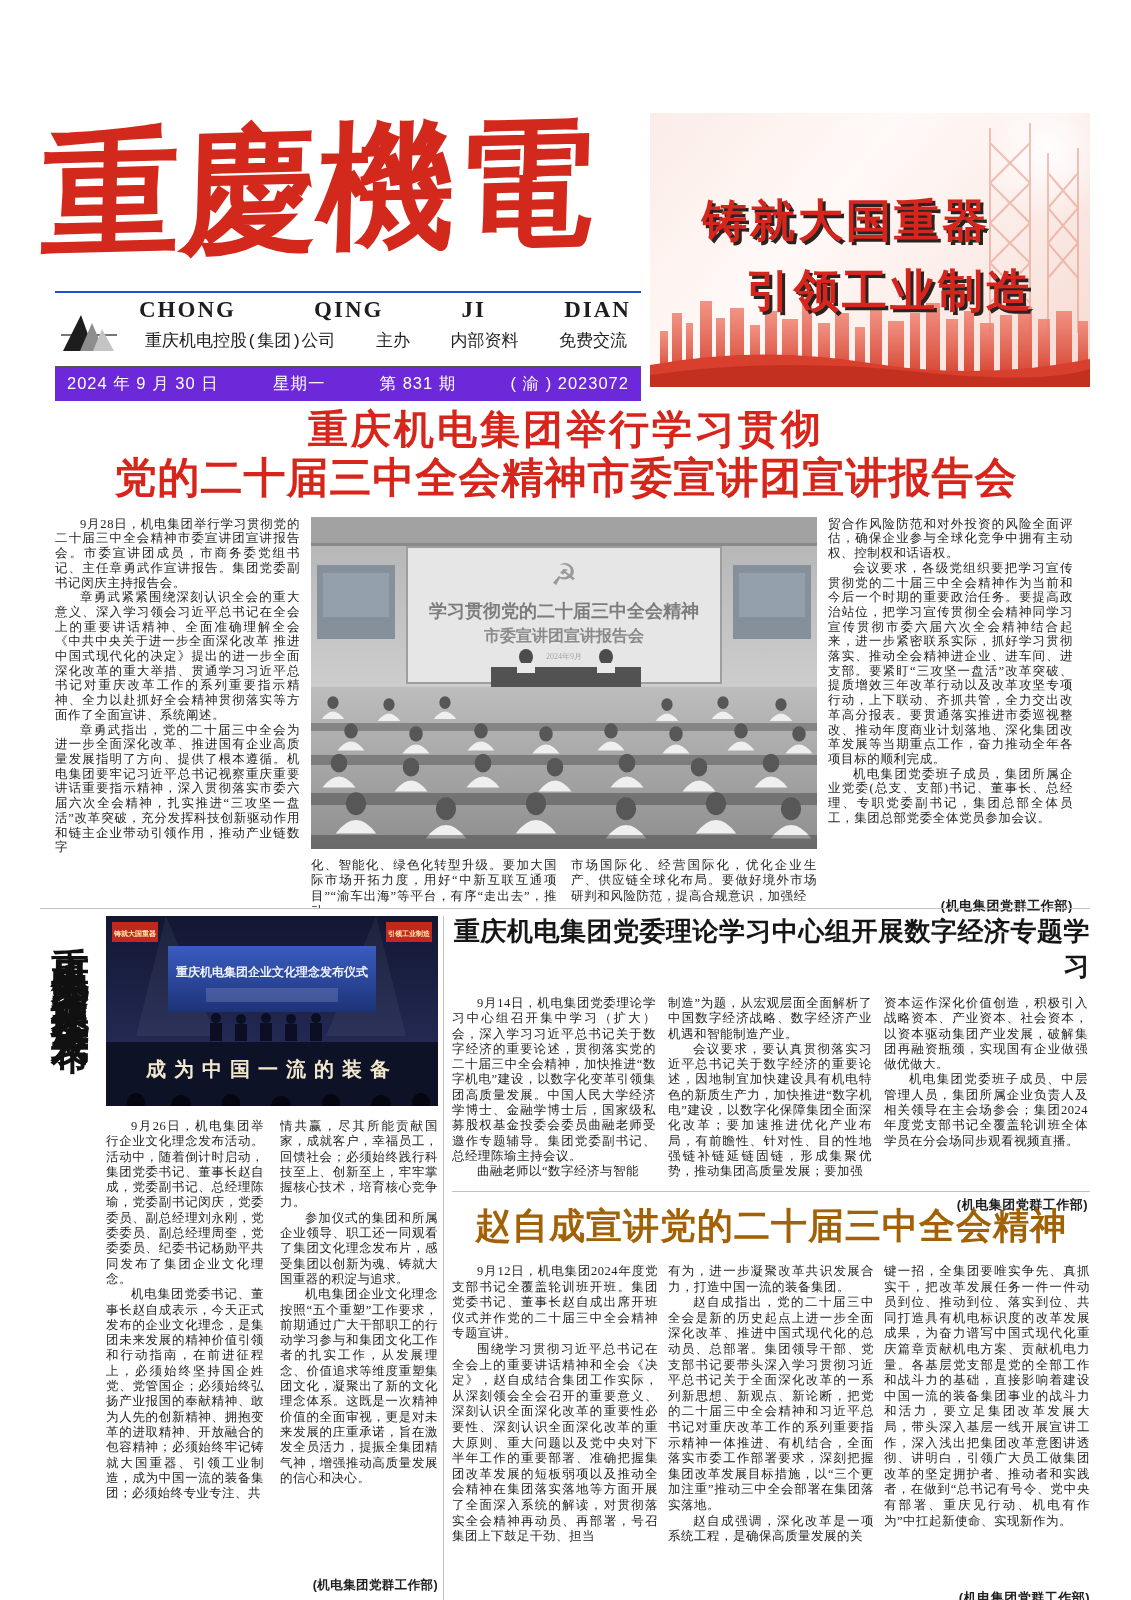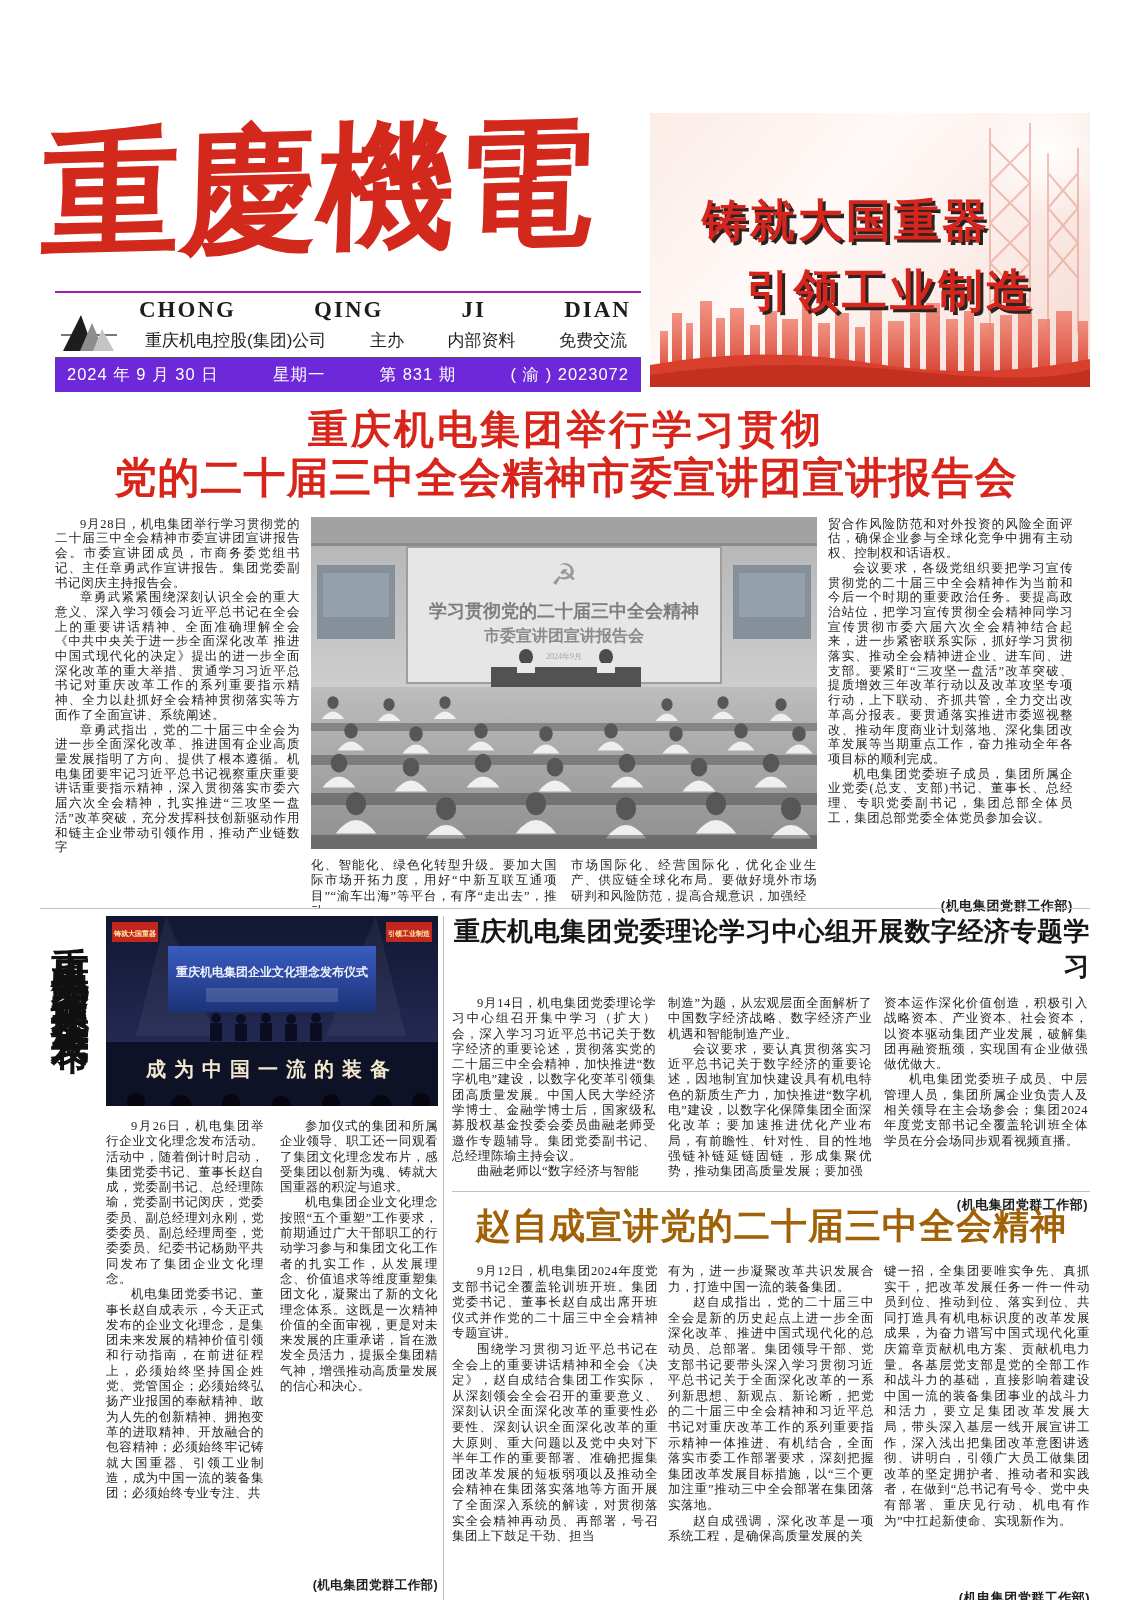--- a/index.html
+++ b/index.html
@@ -16,27 +16,27 @@
   #slogan-box{position:absolute;left:650px;top:113px;width:440px;height:274px;overflow:hidden;
     background:linear-gradient(130deg,#fbece7 0%,#fff9f7 38%,#fcefeb 62%,#f6d9d1 100%);}
   .slogan-line{position:absolute;font-family:"Liberation Sans","DejaVu Sans",sans-serif;
     font-weight:bold;color:#d6251d;font-size:45px;letter-spacing:3px;white-space:nowrap;
     text-shadow:3px 3px 0 #2b2320;}
   #slogan-line1{left:52px;top:78px;}
   #slogan-line2{left:96px;top:148px;}
   #slogan-art{position:absolute;left:0;top:0;}
 
   #infobox{position:absolute;left:55px;top:291px;width:586px;background:#fff;}
-  #infobox-top{border-top:2px solid #a21caf;border-bottom:1px solid #555;position:relative;padding-left:66px;}
+  #infobox-top{border-top:2px solid #1d4ed8;border-bottom:1px solid #555;position:relative;padding-left:66px;}
   #masthead-logo{position:absolute;left:6px;top:16px;}
   #pinyin-row{display:flex;justify-content:space-between;align-items:flex-end;
     font-weight:bold;font-size:23px;letter-spacing:2px;padding:4px 10px 2px 18px;
     font-family:"Liberation Serif","DejaVu Serif",serif;}
   #publisher-row{display:flex;justify-content:space-between;align-items:center;
-    font-size:17px;padding:4px 14px 5px 24px;font-family:Liberation Sans, sans-serif;}
+    font-size:17px;padding:4px 14px 14px 24px;font-family:Liberation Mono, monospace;}
   #date-bar{background:#6d28d9;color:#ffffff;display:flex;justify-content:space-between;
     font-size:16.5px;padding:6px 12px;font-family:"Liberation Sans","DejaVu Sans",sans-serif;letter-spacing:1px;}
 
   
   .hrule{position:absolute;background:#c2c2c2;height:1px;}
   .vrule{position:absolute;background:#c2c2c2;width:1px;}
 
   
   .col{text-align:justify;overflow:hidden;}
   .col p{margin:0;}
@@ -358,20 +358,21 @@
             <circle cx="275" cy="189" r="10"></circle>
           <circle cx="315" cy="186" r="9"></circle>
         </g>
       </svg>
       <div id="culture-cols">
         <div class="col c-col">
           <p class="ind">9月26日，机电集团举行企业文化理念发布活动。活动中，随着倒计时启动，集团党委书记、董事长赵自成，党委副书记、总经理陈瑜，党委副书记闵庆，党委委员、副总经理刘永刚，党委委员、副总经理周奎，党委委员、纪委书记杨勋平共同发布了集团企业文化理念。</p>
           <p class="ind">机电集团党委书记、董事长赵自成表示，今天正式发布的企业文化理念，是集团未来发展的精神价值引领和行动指南，在前进征程上，必须始终坚持国企姓党、党管国企；必须始终弘扬产业报国的奉献精神、敢为人先的创新精神、拥抱变革的进取精神、开放融合的包容精神；必须始终牢记铸就大国重器、引领工业制造，成为中国一流的装备集团；必须始终专业专注、共</p>
         </div>
         <div class="col c-col" id="culture-col2">
+          <p>情共赢，尽其所能贡献国家，成就客户，幸福员工，回馈社会；必须始终践行科技至上、创新至上，牢牢掌握核心技术，培育核心竞争力。</p>
           <p class="ind">参加仪式的集团和所属企业领导、职工还一同观看了集团文化理念发布片，感受集团以创新为魂、铸就大国重器的积淀与追求。</p>
           <p class="ind">机电集团企业文化理念按照“五个重塑”工作要求，前期通过广大干部职工的行动学习参与和集团文化工作者的扎实工作，从发展理念、价值追求等维度重塑集团文化，凝聚出了新的文化理念体系。这既是一次精神价值的全面审视，更是对未来发展的庄重承诺，旨在激发全员活力，提振全集团精气神，增强推动高质量发展的信心和决心。</p>
           <p class="byline">(机电集团党群工作部)</p>
         </div>
       </div>
     </div>
   </div>
 
   <div id="digital">
     <div id="digital-headline">重庆机电集团党委理论学习中心组开展数字经济专题学习</div>

